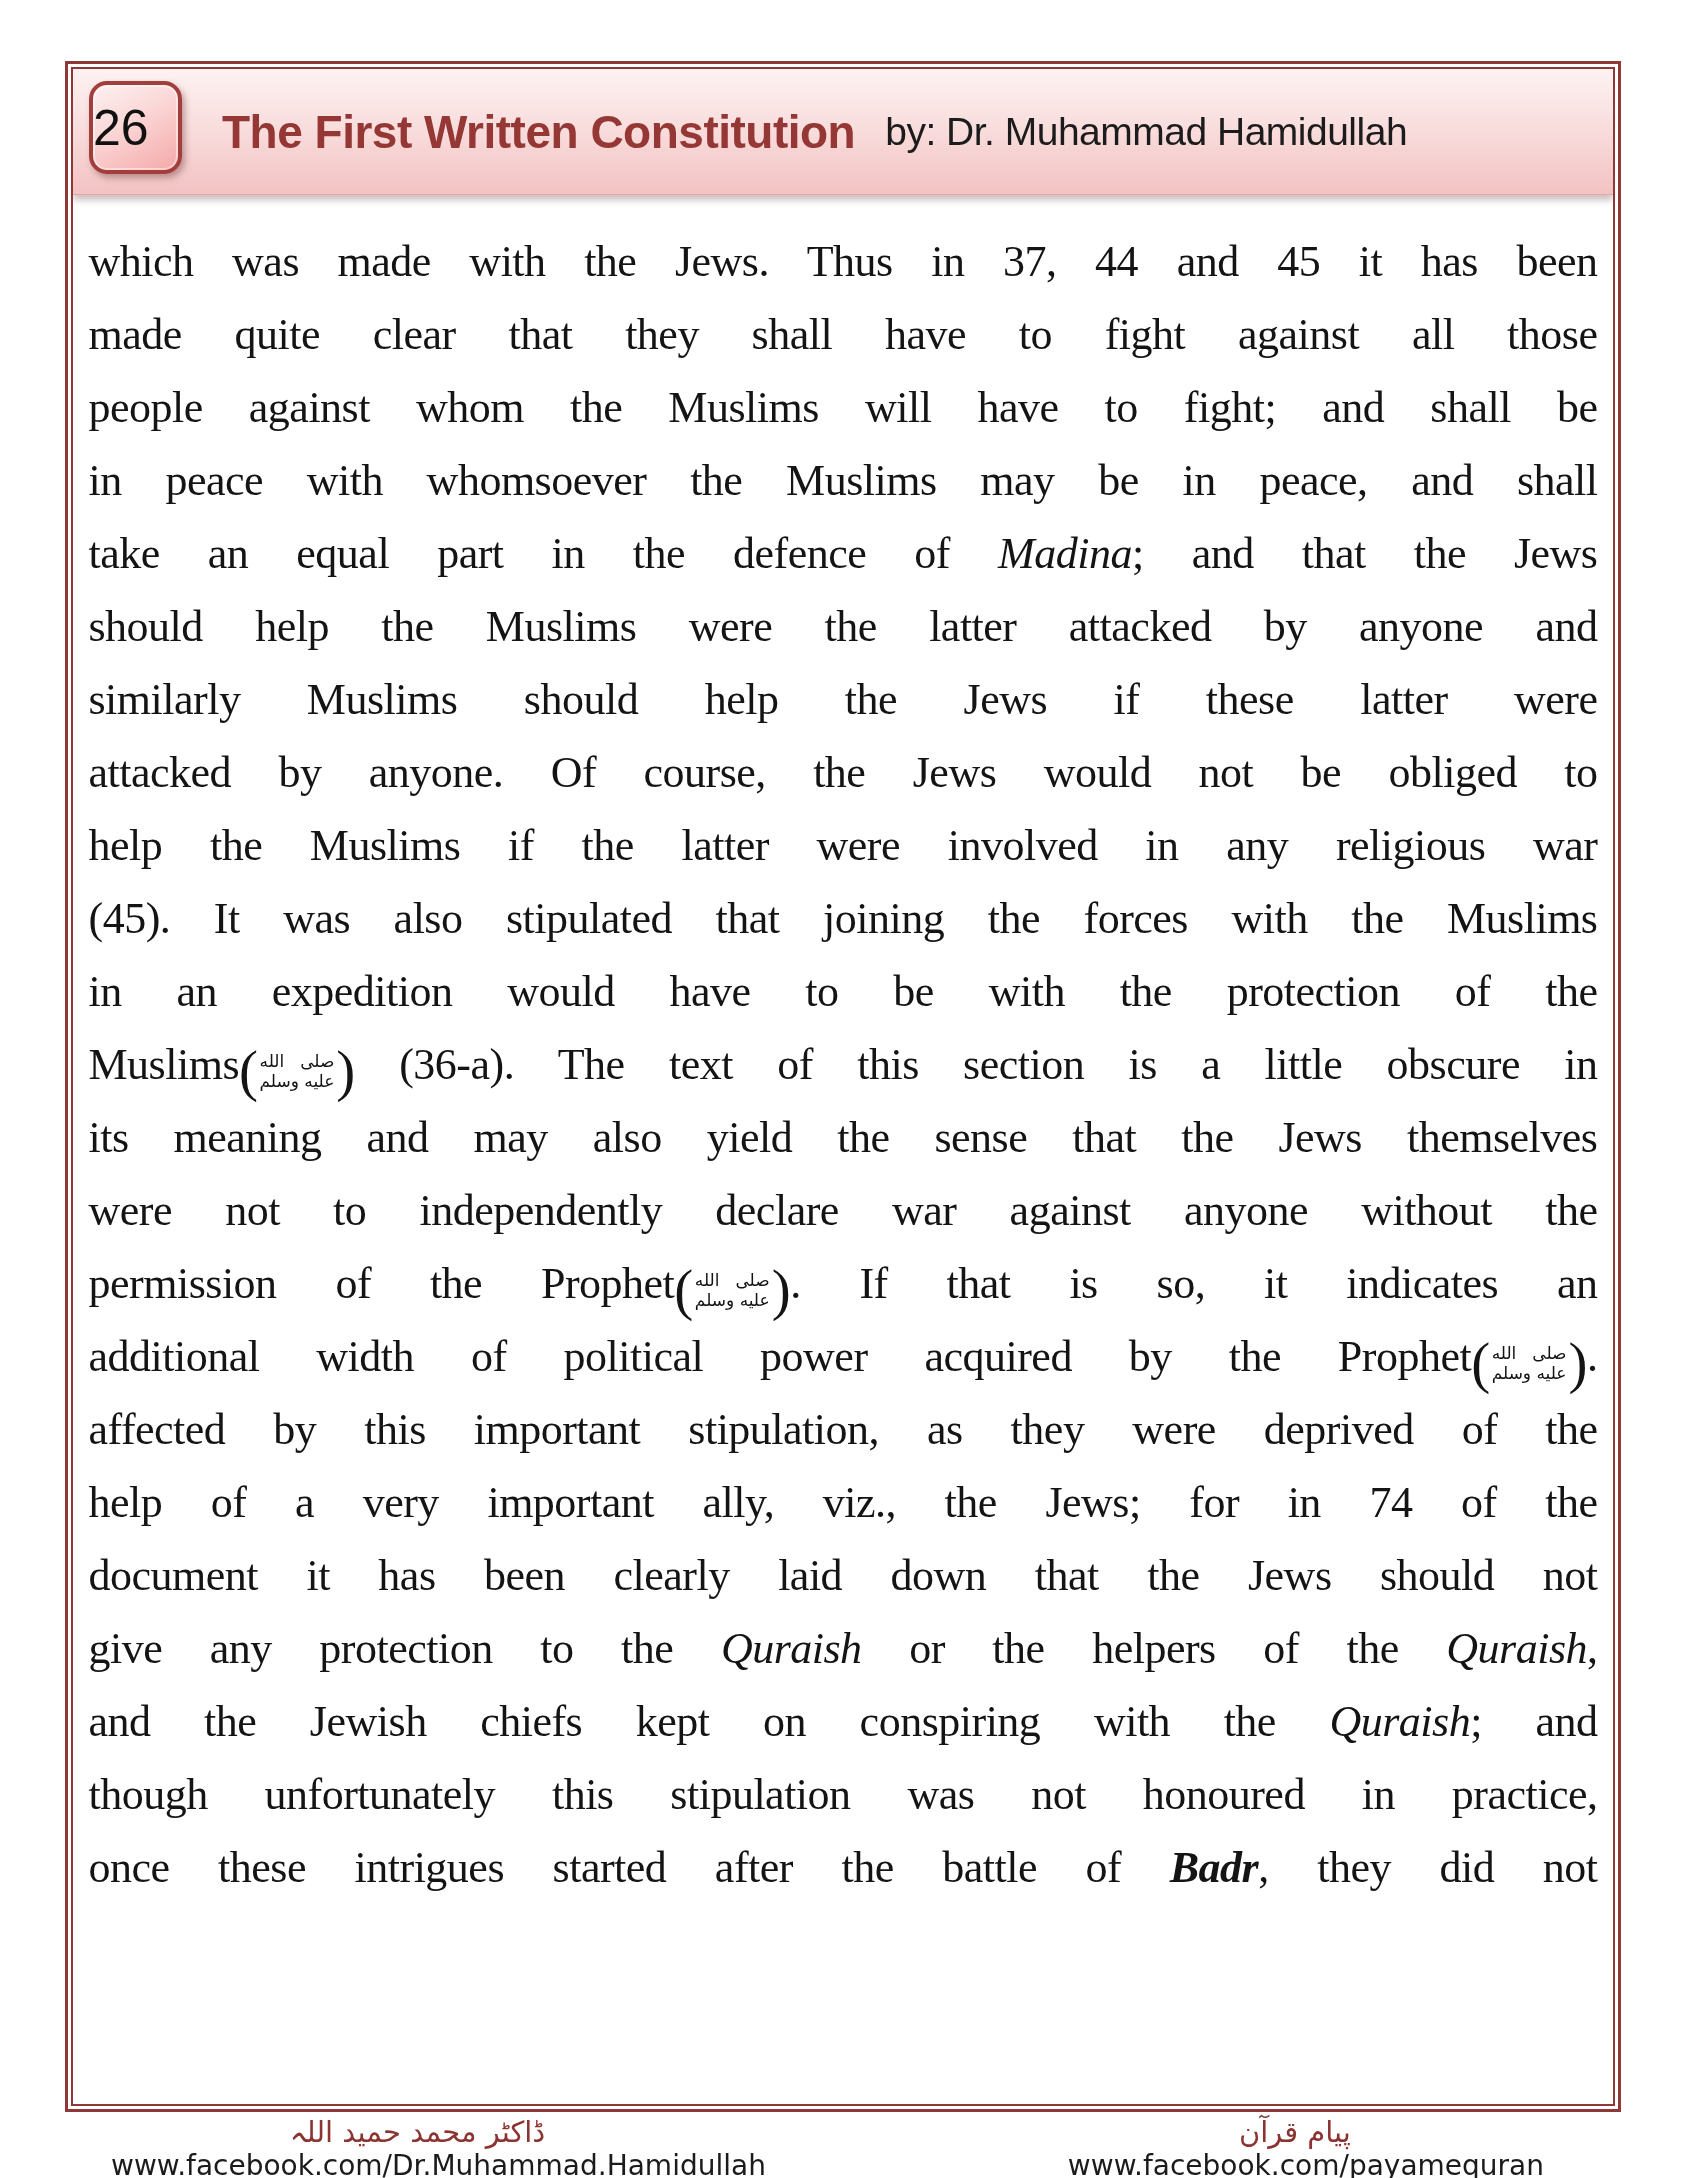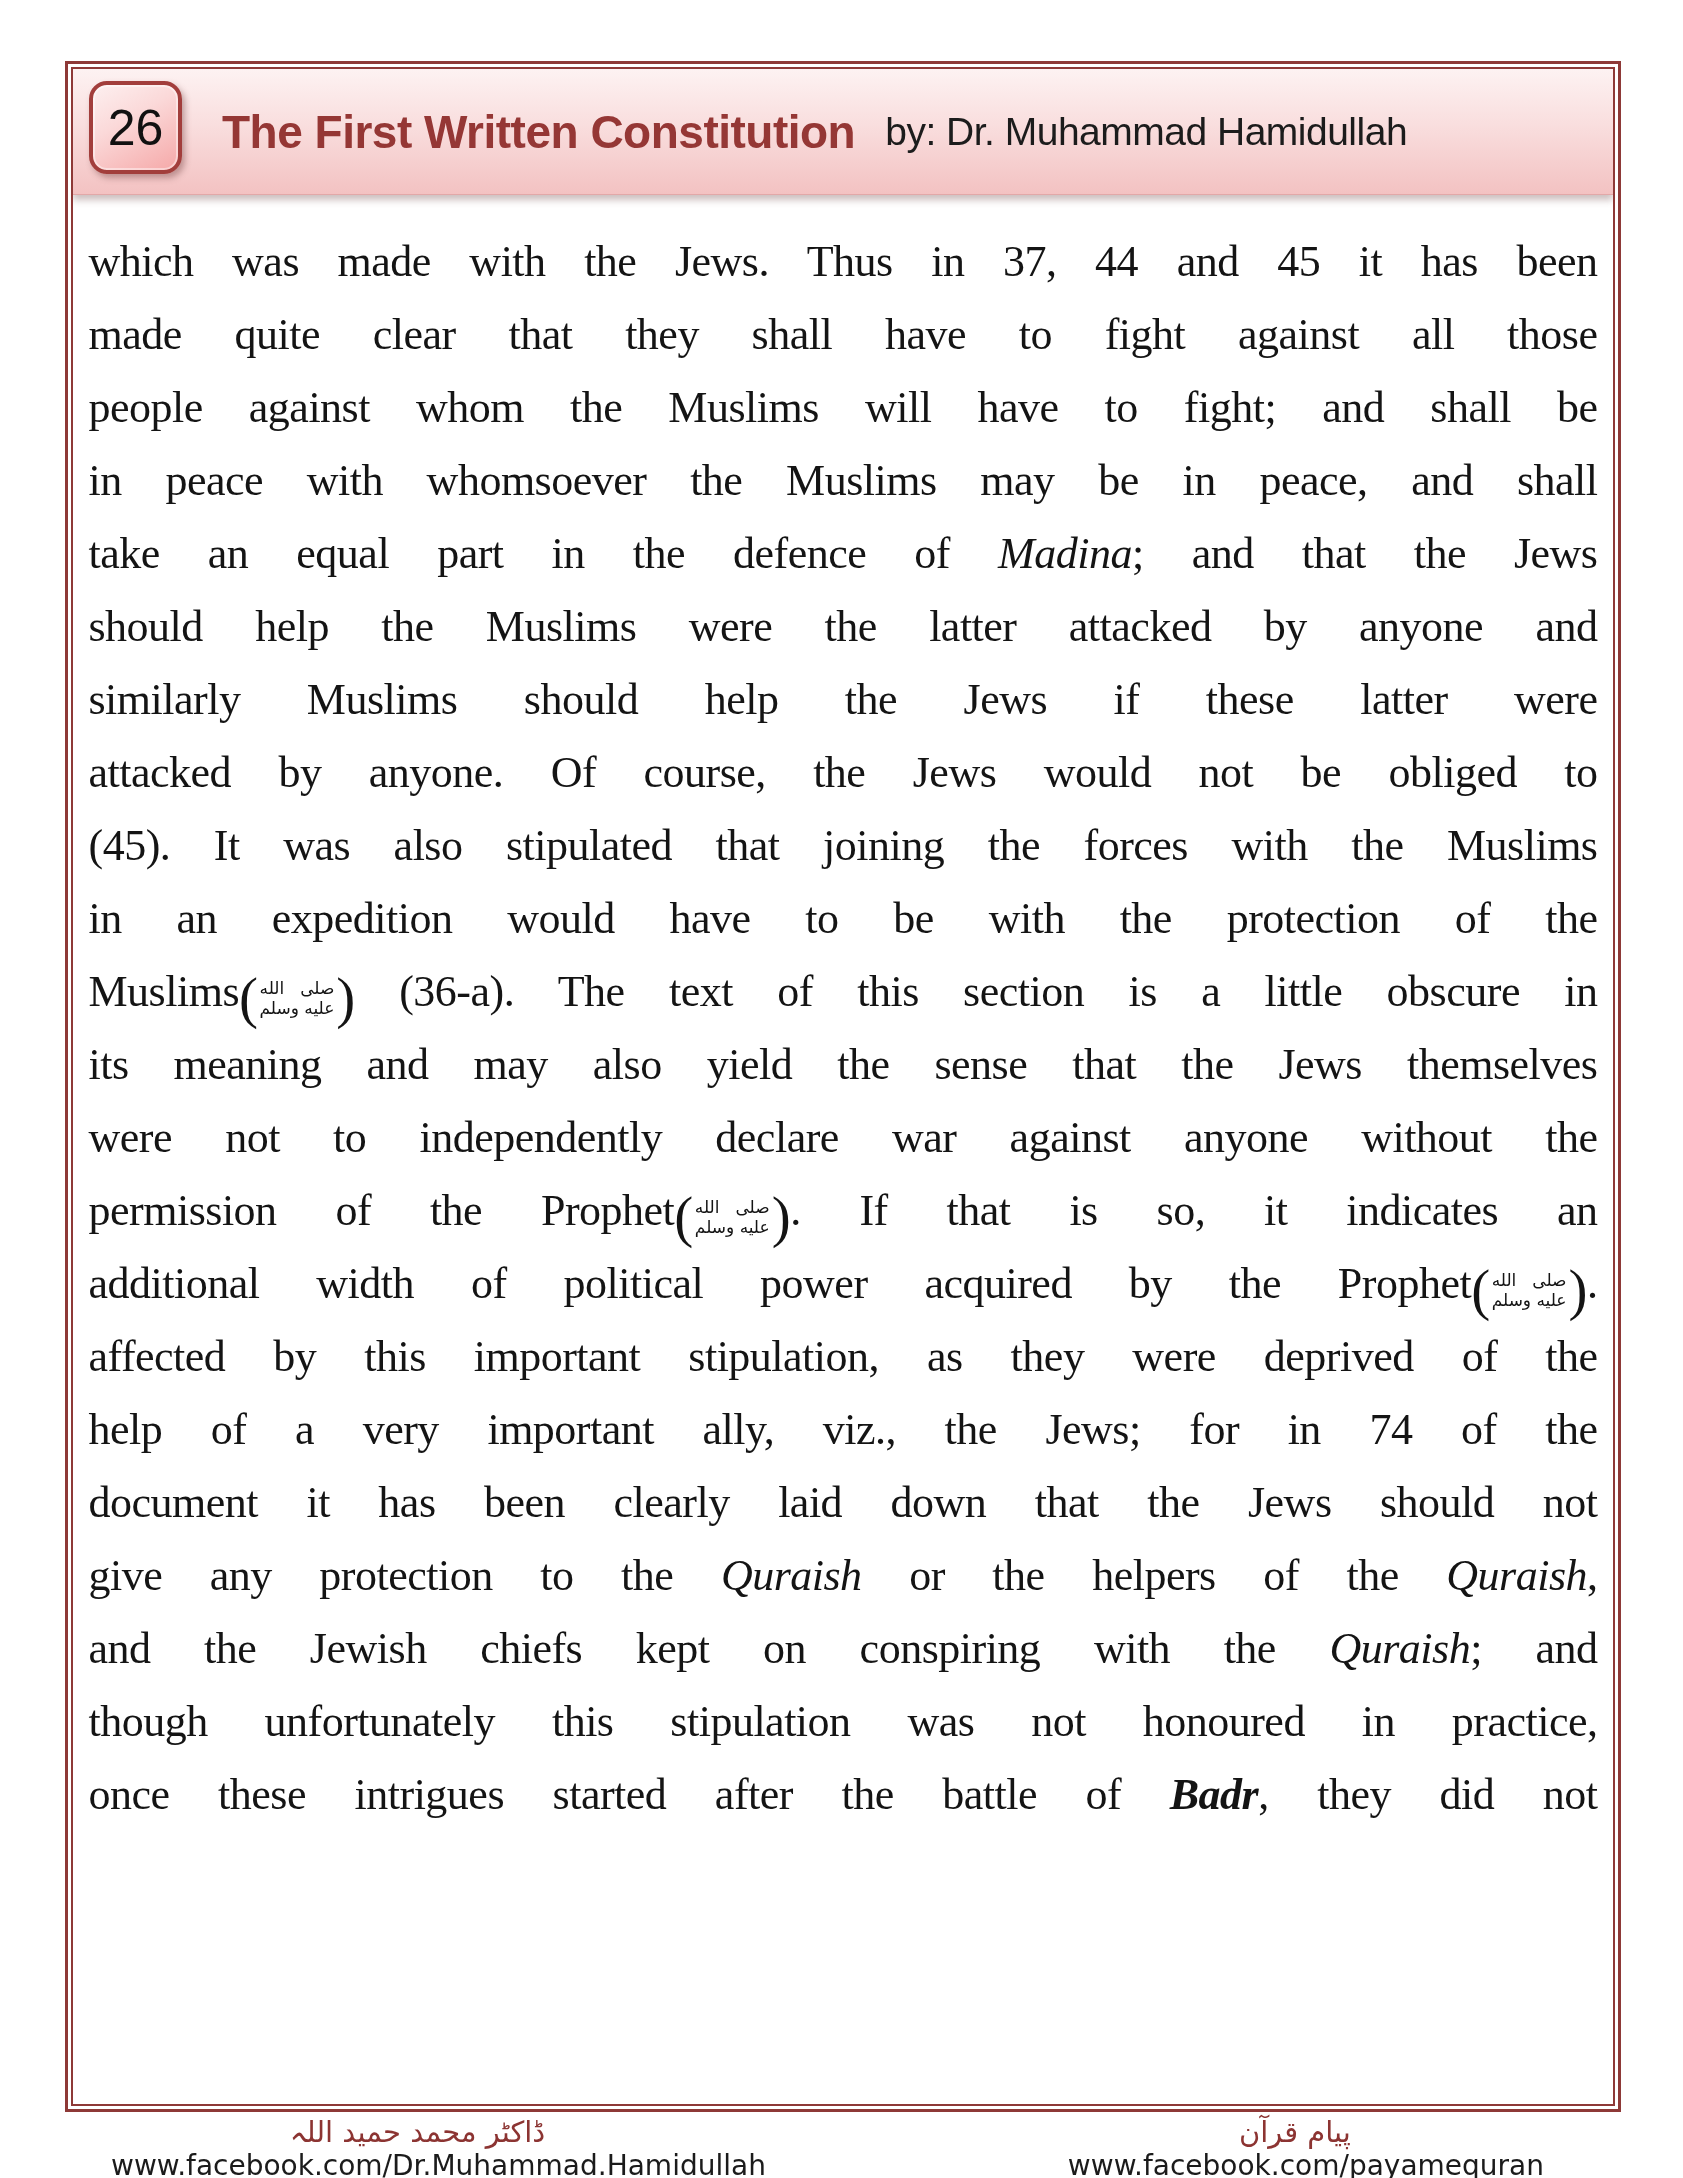--- a/index.html
+++ b/index.html
@@ -23,21 +23,21 @@
     background:linear-gradient(180deg,#fdf2f2 0%,#f9dede 45%,#f3c2c2 100%);
     border-bottom:1px solid #e2a8a8;
     box-shadow:0 5px 7px rgba(110,70,70,.35);
     display:flex;align-items:center;
   }
   .page-num{
     position:absolute;left:16px;top:12px;width:93px;height:93px;
     border:4px solid #a23e3c;border-radius:18px;box-sizing:border-box;
     background:linear-gradient(150deg,#fdf0f0 0%,#fbd9d9 40%,#f5a8a8 100%);
     box-shadow:3px 4px 6px rgba(120,70,70,.45), inset 0 0 0 2px rgba(255,255,255,.45);
-    display:flex;align-items:center;justify-content:center;
+    display:flex;align-items:center;
     font-family:"Liberation Sans",sans-serif;font-size:50px;color:#111;
   }
   .title{
     margin-left:149px;font-family:"Liberation Sans",sans-serif;
     font-weight:bold;font-size:46px;color:#953735;letter-spacing:-0.5px;
     white-space:nowrap;
   }
   .byline{
     margin-left:30px;font-family:"Liberation Sans",sans-serif;
     font-size:39px;color:#1c1c1c;letter-spacing:-0.5px;white-space:nowrap;
@@ -97,20 +97,21 @@
 
     <div class="body-text" id="body-text">
         <div class="line"><span class="n">which was made with the Jews. Thus in 37, 44 and 45 it has been</span></div>
         <div class="line"><span class="n">made quite clear that they shall have to fight against all those</span></div>
         <div class="line"><span class="n">people against whom the Muslims will have to fight; and shall be</span></div>
         <div class="line"><span class="n">in peace with whomsoever the Muslims may be in peace, and shall</span></div>
         <div class="line"><span class="n">take an equal part in the defence of </span><span class="i">Madina</span><span class="n">; and that the Jews</span></div>
         <div class="line"><span class="n">should help the Muslims were the latter attacked by anyone and</span></div>
         <div class="line"><span class="n">similarly Muslims should help the Jews if these latter were</span></div>
         <div class="line"><span class="n">attacked by anyone. Of course, the Jews would not be obliged to</span></div>
+        <div class="line"><span class="n">help the Muslims if the latter were involved in any religious war</span></div>
         <div class="line"><span class="n">(45). It was also stipulated that joining the forces with the Muslims</span></div>
         <div class="line"><span class="n">in an expedition would have to be with the protection of the</span></div>
         <div class="line"><span class="n">Muslims</span><span class="hgroup"><span class="hparen">(</span><span class="hstack"><span>صلى الله</span><span>عليه وسلم</span></span><span class="hparen">)</span></span><span class="n"> (36-a). The text of this section is a little obscure in</span></div>
         <div class="line"><span class="n">its meaning and may also yield the sense that the Jews themselves</span></div>
         <div class="line"><span class="n">were not to independently declare war against anyone without the</span></div>
         <div class="line"><span class="n">permission of the Prophet</span><span class="hgroup"><span class="hparen">(</span><span class="hstack"><span>صلى الله</span><span>عليه وسلم</span></span><span class="hparen">)</span></span><span class="n">. If that is so, it indicates an</span></div>
         <div class="line"><span class="n">additional width of political power acquired by the Prophet</span><span class="hgroup"><span class="hparen">(</span><span class="hstack"><span>صلى الله</span><span>عليه وسلم</span></span><span class="hparen">)</span></span><span class="n">.</span></div>
         <div class="line"><span class="n">affected by this important stipulation, as they were deprived of the</span></div>
         <div class="line"><span class="n">help of a very important ally, viz., the Jews; for in 74 of the</span></div>
         <div class="line"><span class="n">document it has been clearly laid down that the Jews should not</span></div>

